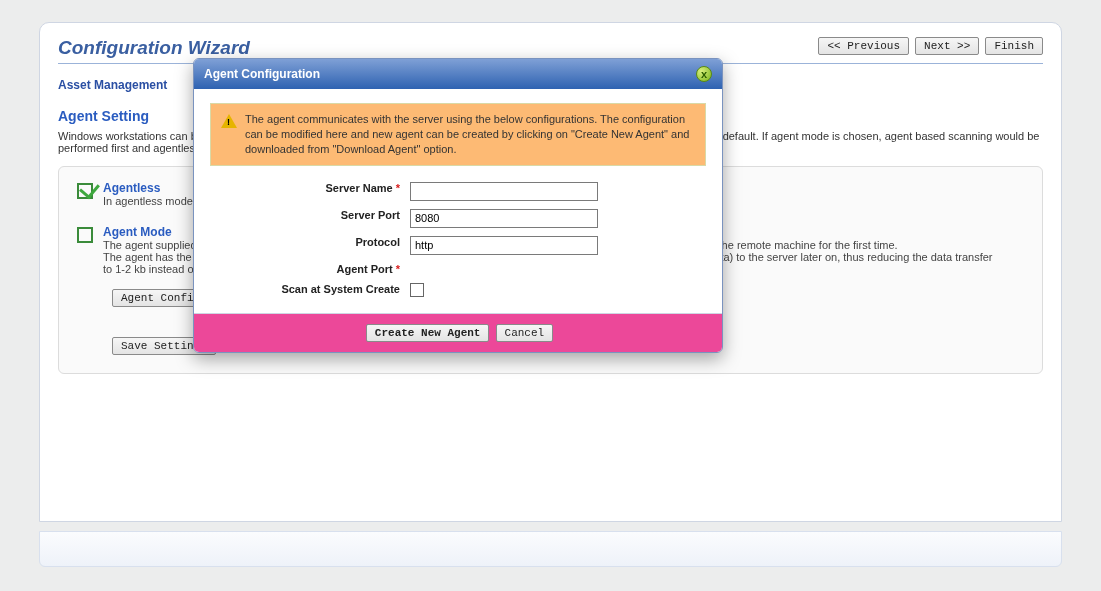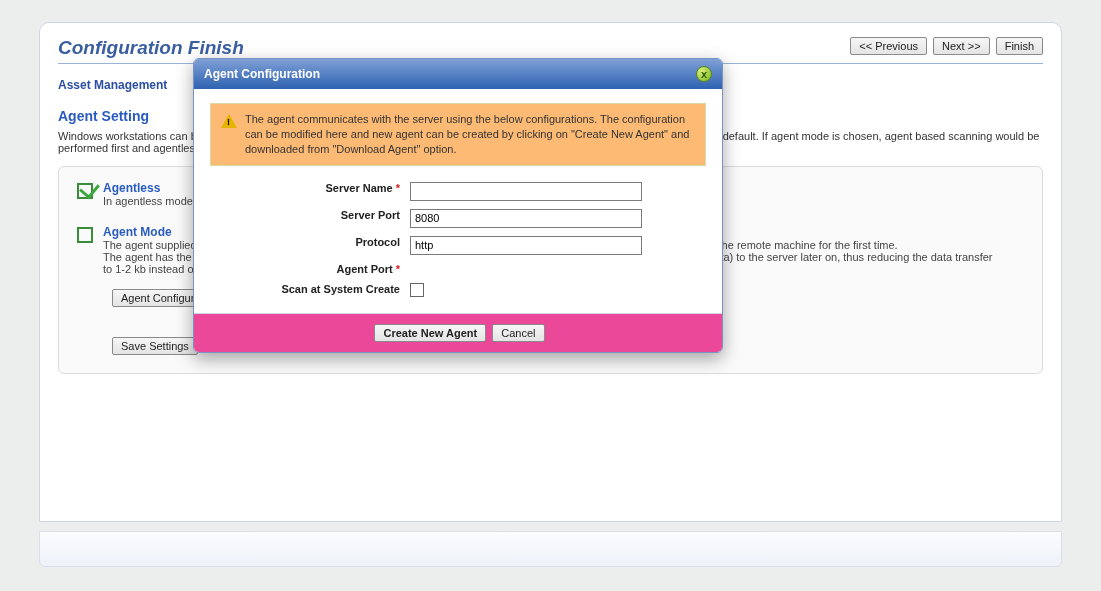--- a/index.html
+++ b/index.html
@@ -38,21 +38,21 @@
   .wiz-underline {
     border-bottom: 1px solid #9bb3d9;
     margin-bottom: 6px;
   }
   .topright-buttons {
     position: absolute;
     top: 14px;
     right: 18px;
   }
   .btn {
-    font-family: Liberation Sans, sans-serif;
+    font-family: Liberation Mono, monospace;
     font-size: 11px;
     padding: 2px 8px;
     background: linear-gradient(#f6f6f6,#e4e4e4);
     border: 1px solid #8a8a8a;
     border-radius: 2px;
     cursor: pointer;
     color: #222;
     margin-left: 3px;
   }
   .section-link {
@@ -194,21 +194,21 @@
   .form-label {
     width: 200px;
     text-align: right;
     padding-right: 10px;
     font-weight: bold;
     color: #222;
     font-size: 11px;
   }
   .req { color: #d81b1b; padding-left: 3px; }
   .form-input {
-    width: 232px;
+    width: 188px;
     height: 19px;
     border: 1px solid #7a7a7a;
     font-family: Verdana, Arial, sans-serif;
     font-size: 11px;
     padding: 1px 4px;
   }
   .form-checkbox {
     width: 14px; height: 14px;
     border: 1px solid #666;
     background: #fff;
@@ -235,21 +235,21 @@
 
 <div class="outer">
   <div class="panel">
 
     <div class="topright-buttons">
       <button class="btn">&lt;&lt; Previous</button>
       <button class="btn">Next &gt;&gt;</button>
       <button class="btn">Finish</button>
     </div>
 
-    <div class="wiz-title">Configuration Finish</div>
+    <div class="wiz-title">Configuration Wizard</div>
     <div class="wiz-underline"></div>
 
     <div class="section-link">Asset Management</div>
 
     <div class="agent-setting-title">Agent Setting</div>
     <div class="desc">Windows workstations can be scanned either using scripts executed on remote machines or using agents. Agentless mode is chosen by default. If agent mode is chosen, agent based scanning would be performed first and agentless scan is tried only in case of failure.</div>
 
     <div class="modes-box">
 
       <div class="mode-row">

